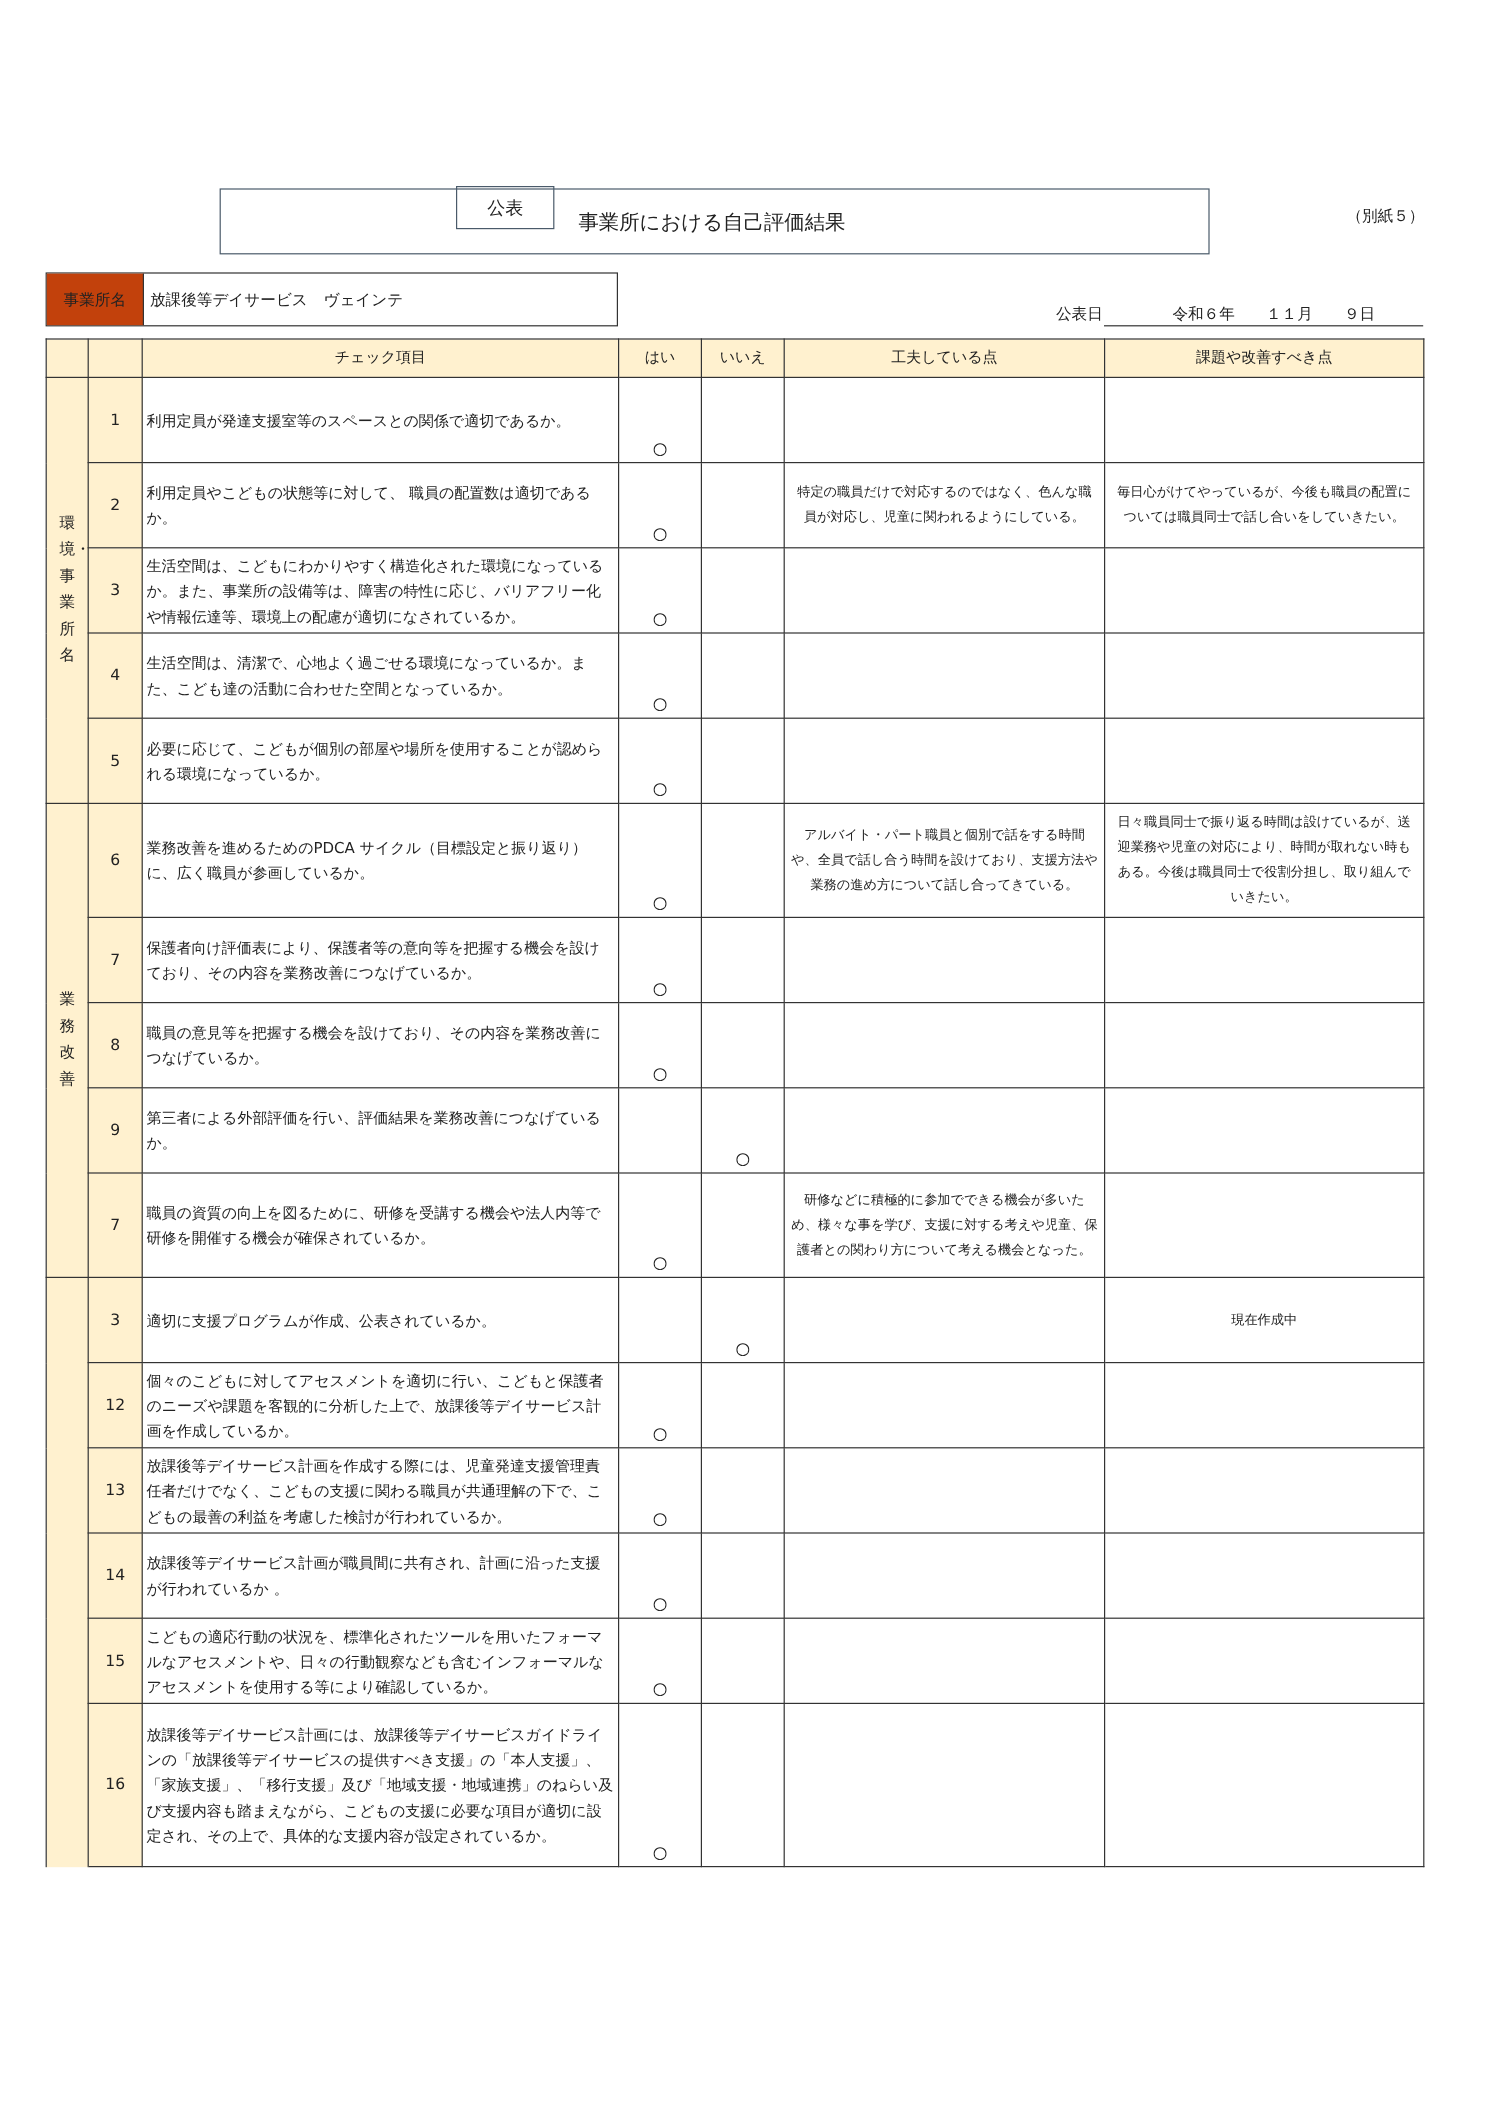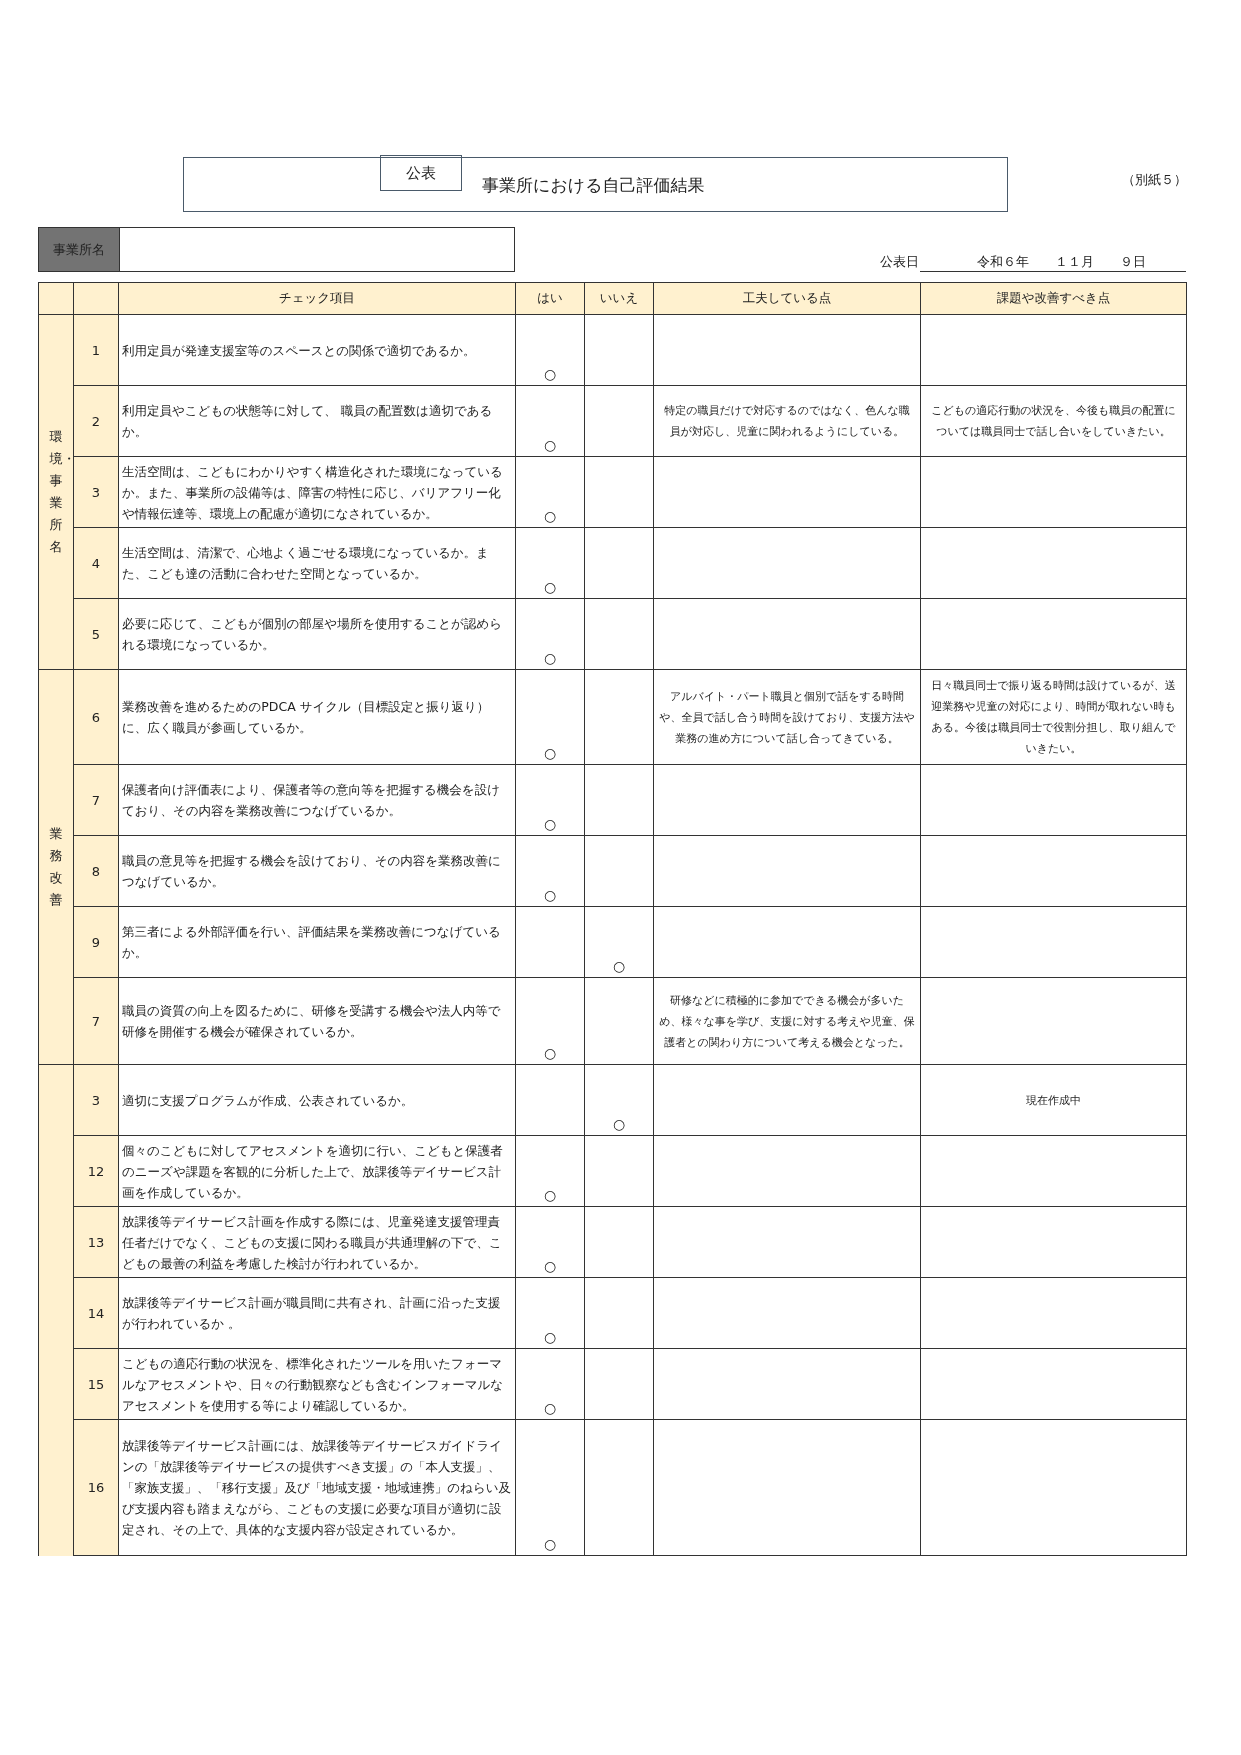--- a/index.html
+++ b/index.html
@@ -18,21 +18,21 @@
     left: 380px; top: 155px; width: 82px; height: 36px;
     border: 1.5px solid #4a5a6a; box-sizing: border-box;
     display: flex; align-items: center; justify-content: center; font-size: 15px;
   }
   .doc-title { left: 482px; top: 174px; font-size: 17px; }
   .office-box {
     left: 38px; top: 227px; width: 477px; height: 45px;
     border: 1.5px solid #333; box-sizing: border-box; display: flex;
   }
   .office-label {
-    width: 80px; background: #737373; border-right: 1px solid #333;
+    width: 80px; background: #c2410c; border-right: 1px solid #333;
     display: flex; align-items: center; justify-content: center; font-size: 13px;
   }
   .office-name { padding-left: 5px; display: flex; align-items: center; font-size: 13px; }
   .pubdate-label { left: 880px; top: 253px; font-size: 13px; }
   .pubdate-value { left: 977px; top: 253px; font-size: 13px; white-space: pre; }
   .pubdate-line { left: 920px; top: 271px; width: 266px; height: 0; border-top: 1.5px solid #333; }
 
   table.eval {
     position: absolute; left: 38px; top: 282px;
     border-collapse: collapse; table-layout: fixed; width: 1148px;
@@ -65,20 +65,21 @@
 <body>
 
 <div class="abs attachment">（別紙５）</div>
 
 <div class="abs title-box"></div>
 <div class="abs pub-box">公表</div>
 <div class="abs doc-title">事業所における自己評価結果</div>
 
 <div class="abs office-box">
   <div class="office-label">事業所名</div>
+  <div class="office-name">放課後等デイサービス　ヴェインテ</div>
 </div>
 
 <div class="abs pubdate-label">公表日</div>
 <div class="abs pubdate-value">令和６年　　１１月　　９日</div>
 <div class="abs pubdate-line"></div>
 
 <table class="eval">
   <colgroup>
     <col class="col-cat">
       <col class="col-num">
@@ -108,21 +109,21 @@
         <td class="mark"></td>
         <td class="note"></td>
         <td class="note"></td>
       </tr>
       <tr class="r71">
         <td class="num">2</td>
         <td class="item">利用定員やこどもの状態等に対して、 職員の配置数は適切であるか。</td>
         <td class="mark">○</td>
         <td class="mark"></td>
         <td class="note">特定の職員だけで対応するのではなく、色んな職員が対応し、児童に関われるようにしている。</td>
-        <td class="note">こどもの適応行動の状況を、今後も職員の配置については職員同士で話し合いをしていきたい。</td>
+        <td class="note">毎日心がけてやっているが、今後も職員の配置については職員同士で話し合いをしていきたい。</td>
       </tr>
       <tr class="r71">
         <td class="num">3</td>
         <td class="item">生活空間は、こどもにわかりやすく構造化された環境になっているか。また、事業所の設備等は、障害の特性に応じ、バリアフリー化や情報伝達等、環境上の配慮が適切になされているか。</td>
         <td class="mark">○</td>
         <td class="mark"></td>
         <td class="note"></td>
         <td class="note"></td>
       </tr>
       <tr class="r71">

